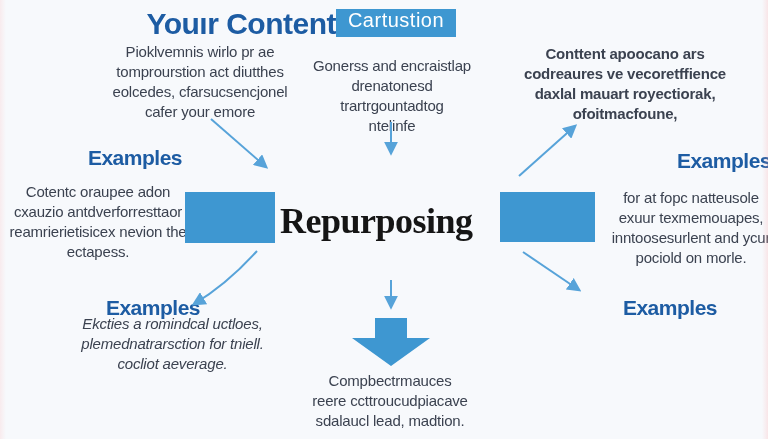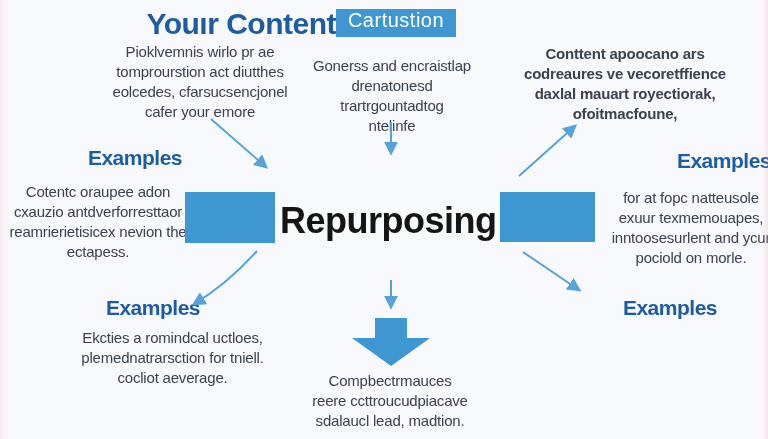--- a/index.html
+++ b/index.html
@@ -25,22 +25,23 @@
     color:#1d5ca3;font-weight:700;text-align:right;line-height:1.05;
     letter-spacing:-0.5px;
   }
   .h-big{font-size:30px;}
   .h-ex{font-size:21px;}
   .para{
     color:#3b4250;font-size:15px;line-height:20px;text-align:center;
     white-space:pre-line;letter-spacing:-0.2px;
   }
   .center-title{
-    color:#151515;font-weight:700;font-size:36px;text-align:right;
+    color:#151515;font-weight:700;font-size:36px;text-align:left;
     letter-spacing:-0.5px;
+    font-family:Liberation Serif, serif;
   }
   .blue-rect{background:#3e97d1;}
   .cart-box{
     background:#3e97d1;color:#fff;font-size:20px;font-weight:400;
     display:flex;justify-content:center;
     letter-spacing:0.5px;
   }
   svg.arrows{position:absolute;left:0;top:0;pointer-events:none;z-index:2;}
 </style>
 </head>
@@ -77,21 +78,21 @@
   <div class="abs para" style="left:598px;top:188px;width:186px;">for at fopc natteusole
 exuur texmemouapes,
 inntoosesurlent and ycur
 pociold on morle.</div>
 
   <div class="abs blue-rect" style="left:185px;top:192px;width:90px;height:51px;"></div>
   <div class="abs center-title" style="left:280px;top:200px;width:216px;">Repurposing</div>
   <div class="abs blue-rect" style="left:500px;top:192px;width:95px;height:50px;"></div>
 
   <div class="abs heading h-ex" style="left:40px;top:297px;width:160px;">Examples</div>
-  <div class="abs para" style="left:40px;top:328px;width:265px;">Ekcties a romindcal uctloes,
+  <div class="abs para" style="left:40px;top:314px;width:265px;font-style:italic;">Ekcties a romindcal uctloes,
 plemednatrarsction for tniell.
 cocliot aeverage.</div>
 
   <div class="abs para" style="left:295px;top:371px;width:190px;">Compbectrmauces
 reere ccttroucudpiacave
 sdalaucl lead, madtion.</div>
 
   <div class="abs heading h-ex" style="left:557px;top:297px;width:160px;">Examples</div>
 
   <svg class="arrows" width="768" height="439" viewBox="0 0 768 439">

